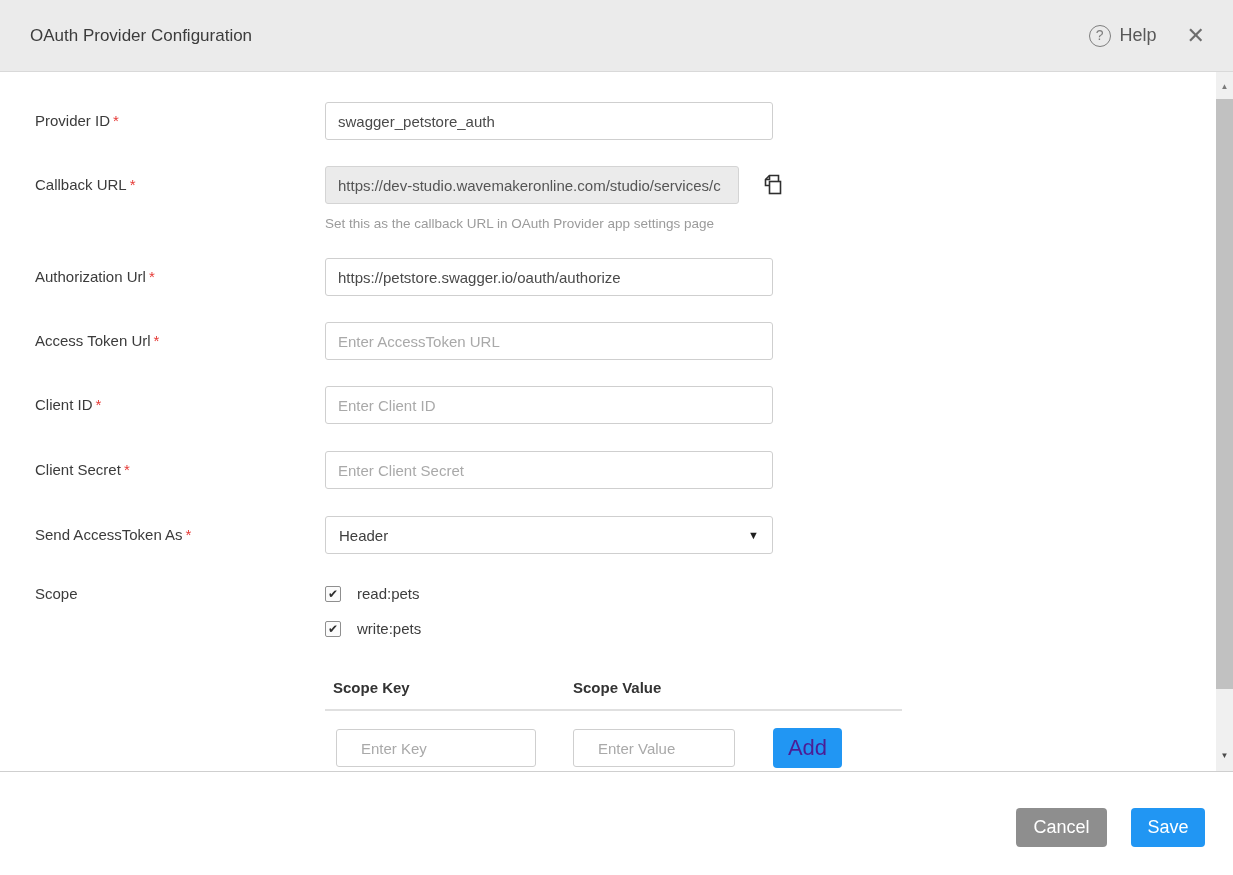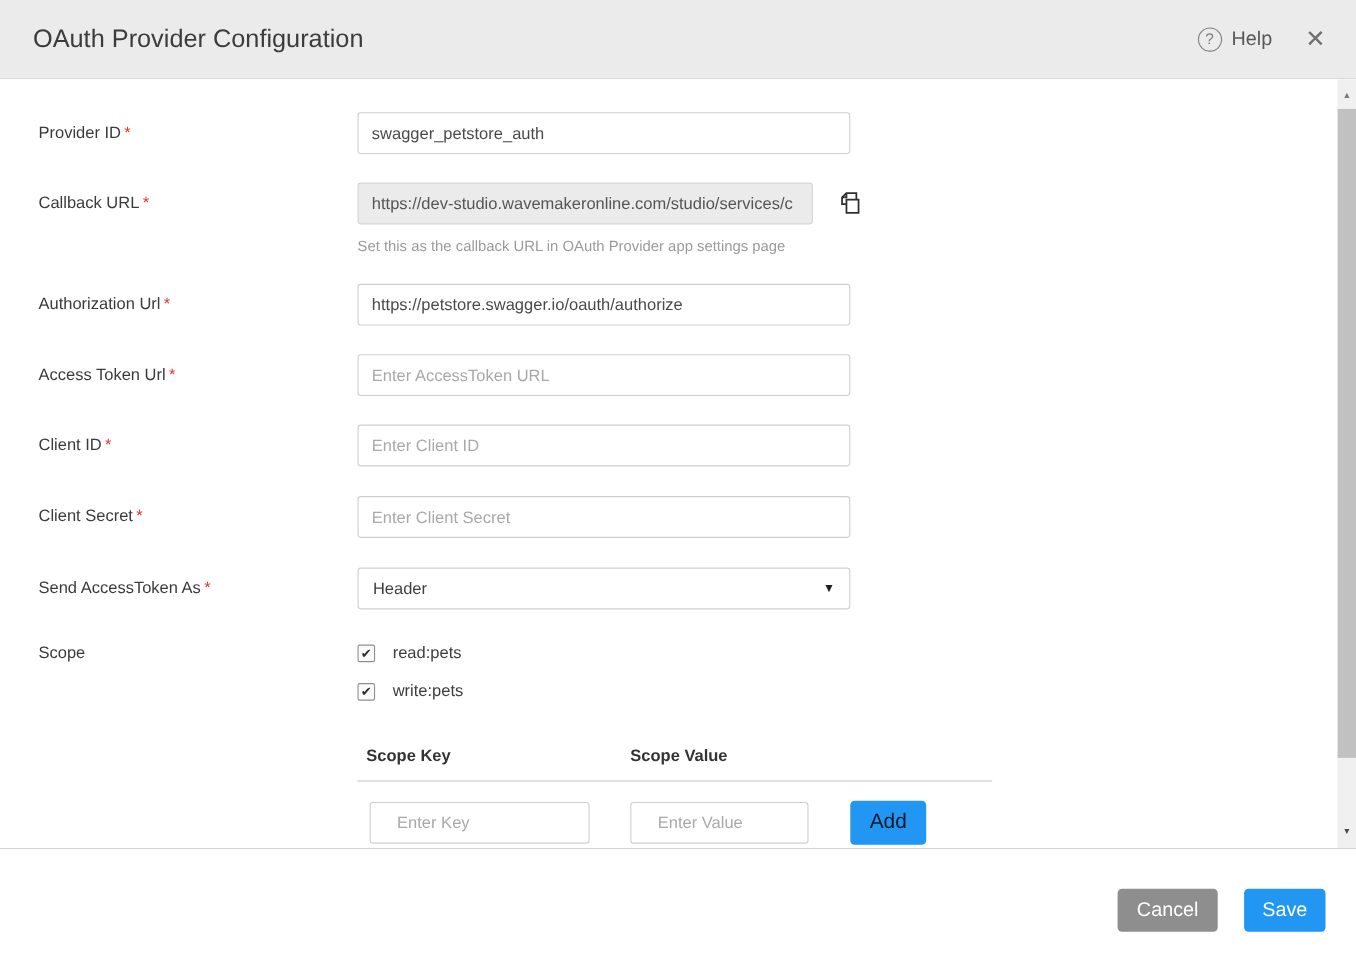--- a/index.html
+++ b/index.html
@@ -15,21 +15,21 @@
   
   .dialog-header {
     height: 72px;
     background: #ebebeb;
     border-bottom: 1px solid #d9d9d9;
     display: flex;
     align-items: center;
     padding: 0 28px 0 30px;
     flex: 0 0 auto;
   }
-  .dialog-title { font-size: 23px; color: #3c3c3c; flex: 1 1 auto; font-weight: 400; }
+  .dialog-title { font-size: 17px; color: #3c3c3c; flex: 1 1 auto; font-weight: 400; }
   .header-right { display: flex; align-items: center; }
   .help-link { display: flex; align-items: center; gap: 9px; cursor: pointer; }
   .help-icon {
     width: 22px; height: 22px;
     border: 1.5px solid #7e7e7e; border-radius: 50%;
     color: #7e7e7e; font-size: 14px; line-height: 19px;
     text-align: center; display: inline-block;
   }
   .help-text { font-size: 18px; color: #585858; }
   .close-icon { font-size: 22px; color: #6e6e6e; margin-left: 30px; cursor: pointer; line-height: 1; }
@@ -93,21 +93,21 @@
   .small-input {
     height: 38px; border: 1px solid #cfcfcf; border-radius: 3px;
     padding: 0 24px; font-size: 15px; color: #a16207;
     font-family: "Liberation Sans", sans-serif; outline: none;
   }
   .small-input::placeholder { color: #a9a9a9; }
   .key-input { width: 200px; }
   .value-input { width: 162px; margin-left: 37px; }
   .add-button {
     margin-left: 38px; width: 69px; height: 40px;
-    background: #2196f3; color: #0f172a; font-size: 19px;
+    background: #2196f3; color: #4c1d95; font-size: 22px;
     border: none; border-radius: 4px; cursor: pointer;
     font-family: "Liberation Sans", sans-serif;
   }
 
   
   .scrollbar { position: absolute; top: 0; right: 0; width: 17px; height: 699px; background: #f0f0f0; }
   .scroll-up-btn, .scroll-down-btn {
     position: absolute; left: 0; width: 17px; height: 18px;
     text-align: center; font-size: 8px; color: #7a7a7a; line-height: 18px; cursor: pointer;
   }

